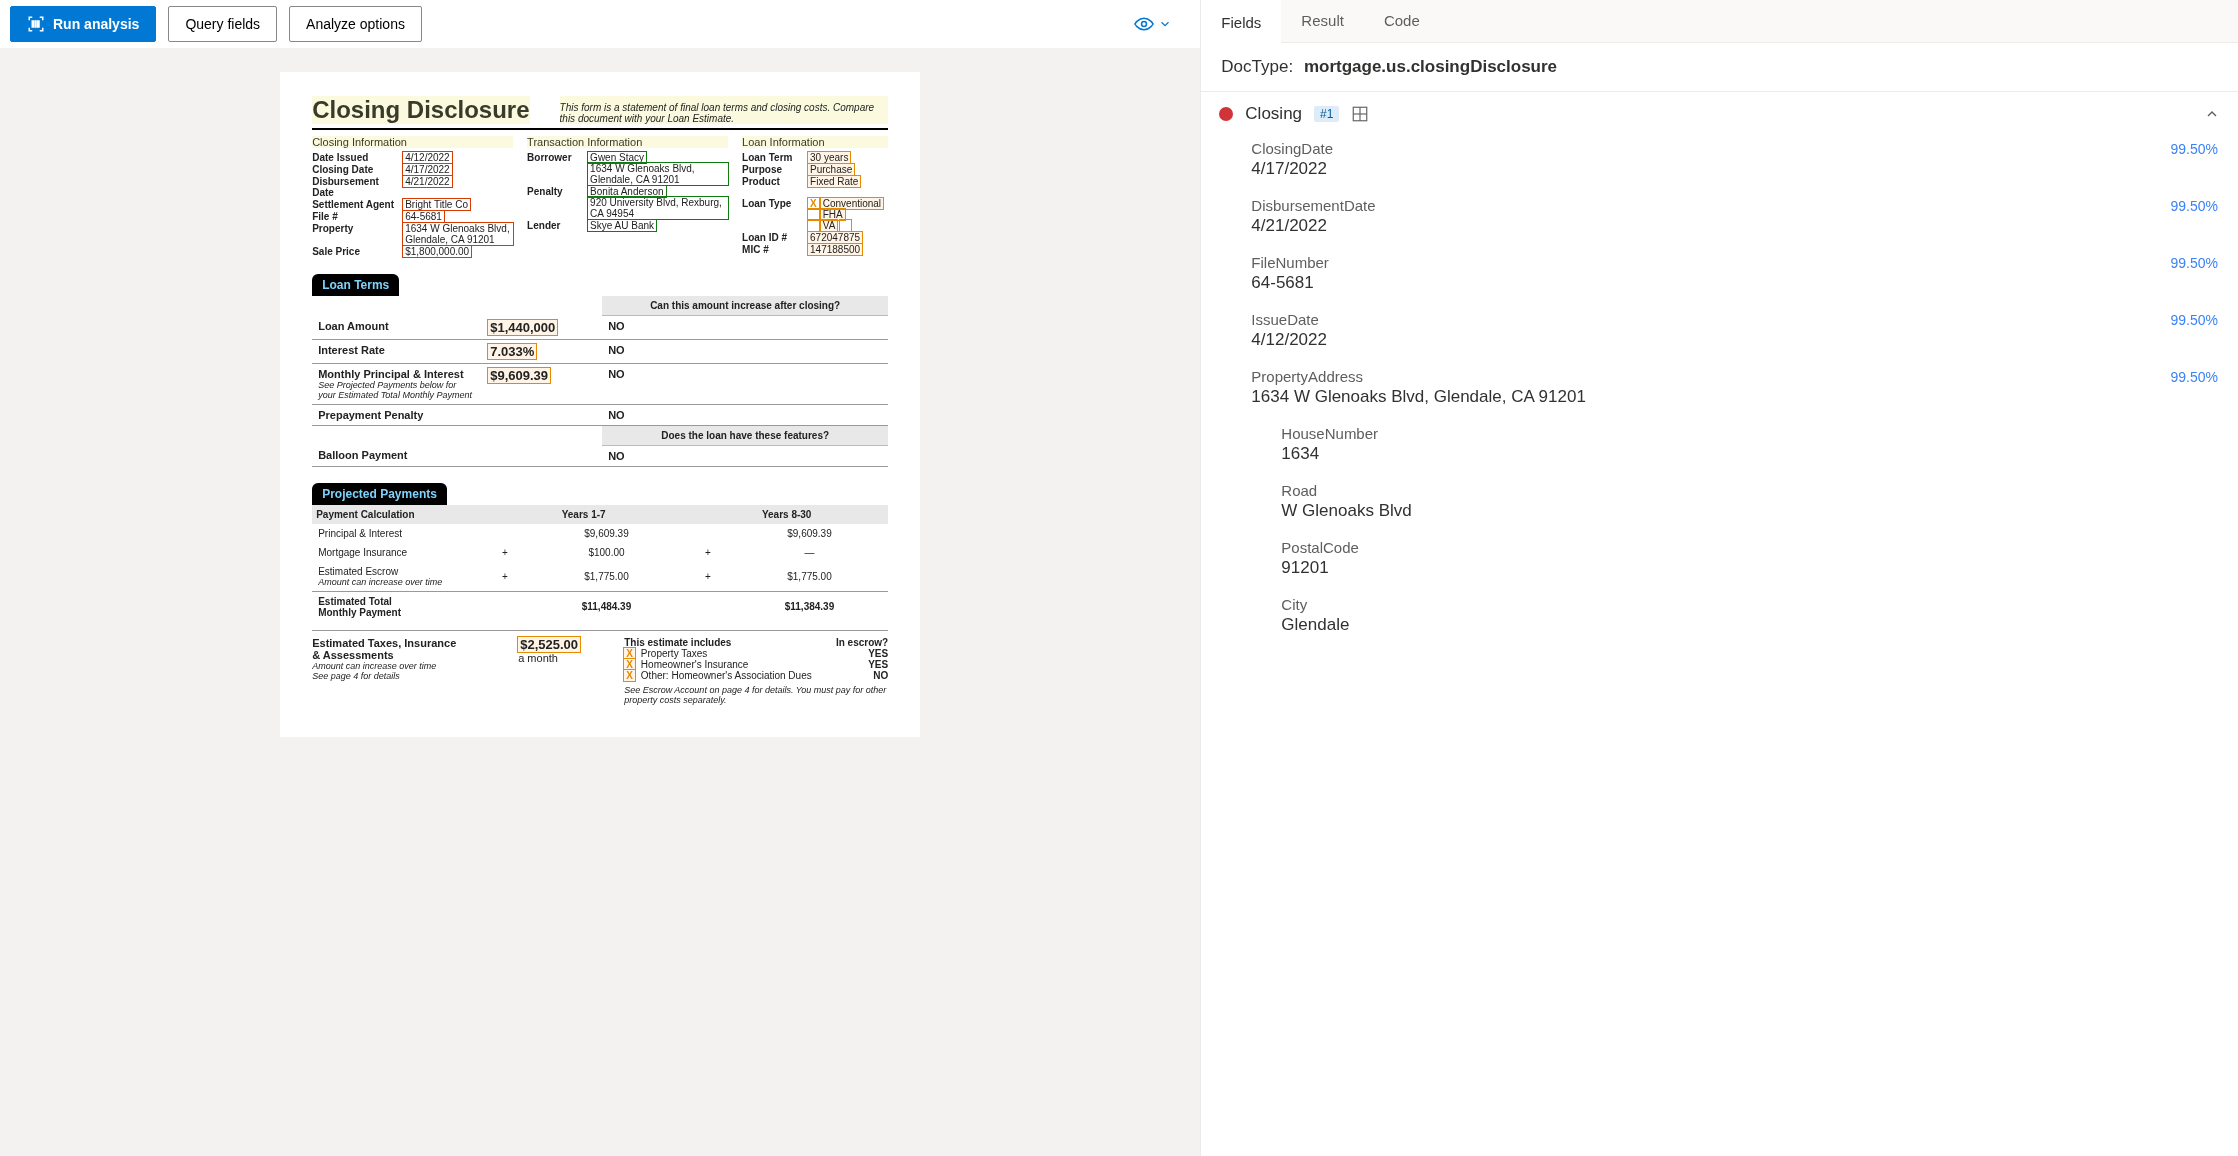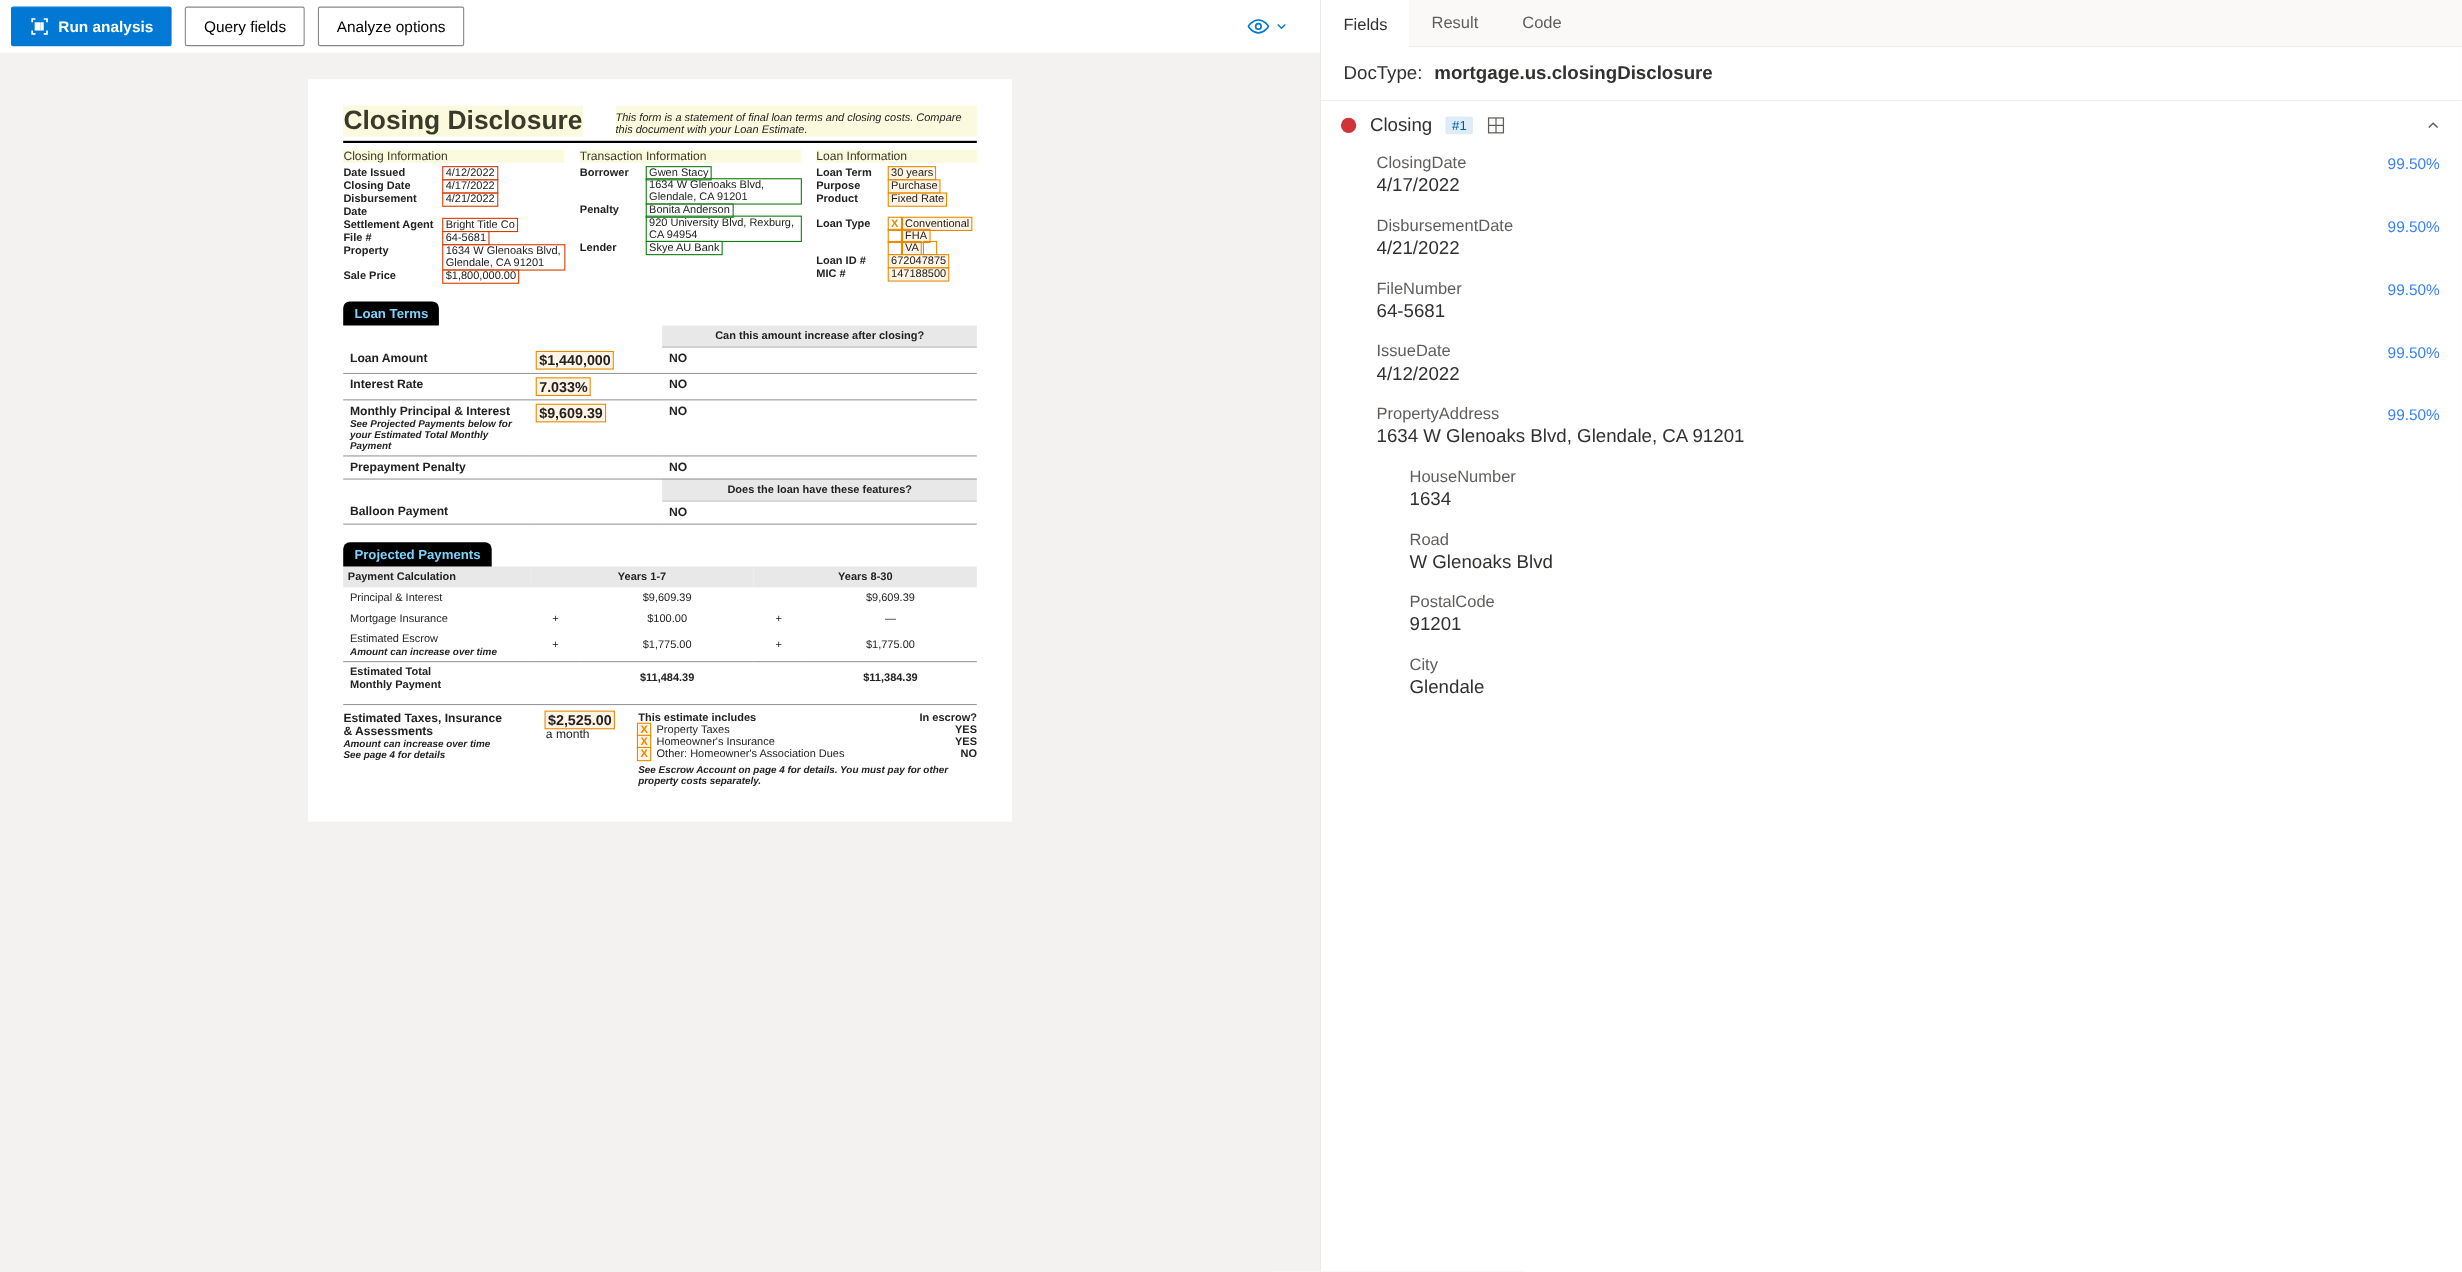--- a/index.html
+++ b/index.html
@@ -98,27 +98,27 @@
   }
   .lt-table td {
     border-bottom: 1px solid #999;
     padding: 4px 6px;
     font-size: 11px;
     vertical-align: top;
   }
   .lt-table .rlabel { font-weight: 700; width: 170px; }
   .lt-table .val { width: 120px; }
   .lt-table .inc { font-weight: 700; }
-  .tiny { font-size: 9px; font-style: italic; font-weight: 700; }
+  .tiny { font-size: 9px; font-style: italic; font-weight: 400; }
   .pp-head th { background: #e8e8e8; font-weight: 700; font-size: 10px; padding: 4px; }
   .pp-table { width: 100%; border-collapse: collapse; }
   .pp-table td { padding: 4px 6px; font-size: 10px; }
   .pp-sub { text-align: center; }
   .pp-strong { font-weight: 700; font-size: 12px; }
-  .est-block { display: flex; gap: 14px; margin-top: 8px; border-top: 1px solid #999; padding-top: 6px; }
+  .est-block { display: flex; gap: 36px; margin-top: 8px; border-top: 1px solid #999; padding-top: 6px; }
   .est-left { width: 170px; }
   .est-mid { width: 70px; }
   .est-right { flex: 1; font-size: 10px; }
   .chk-line { display: flex; gap: 6px; align-items: center; }
   .chk-box { color: #e68a00; font-weight: 700; }
 
   
   .right-pane {
     flex: 0.95;
     background: #faf9f8;

